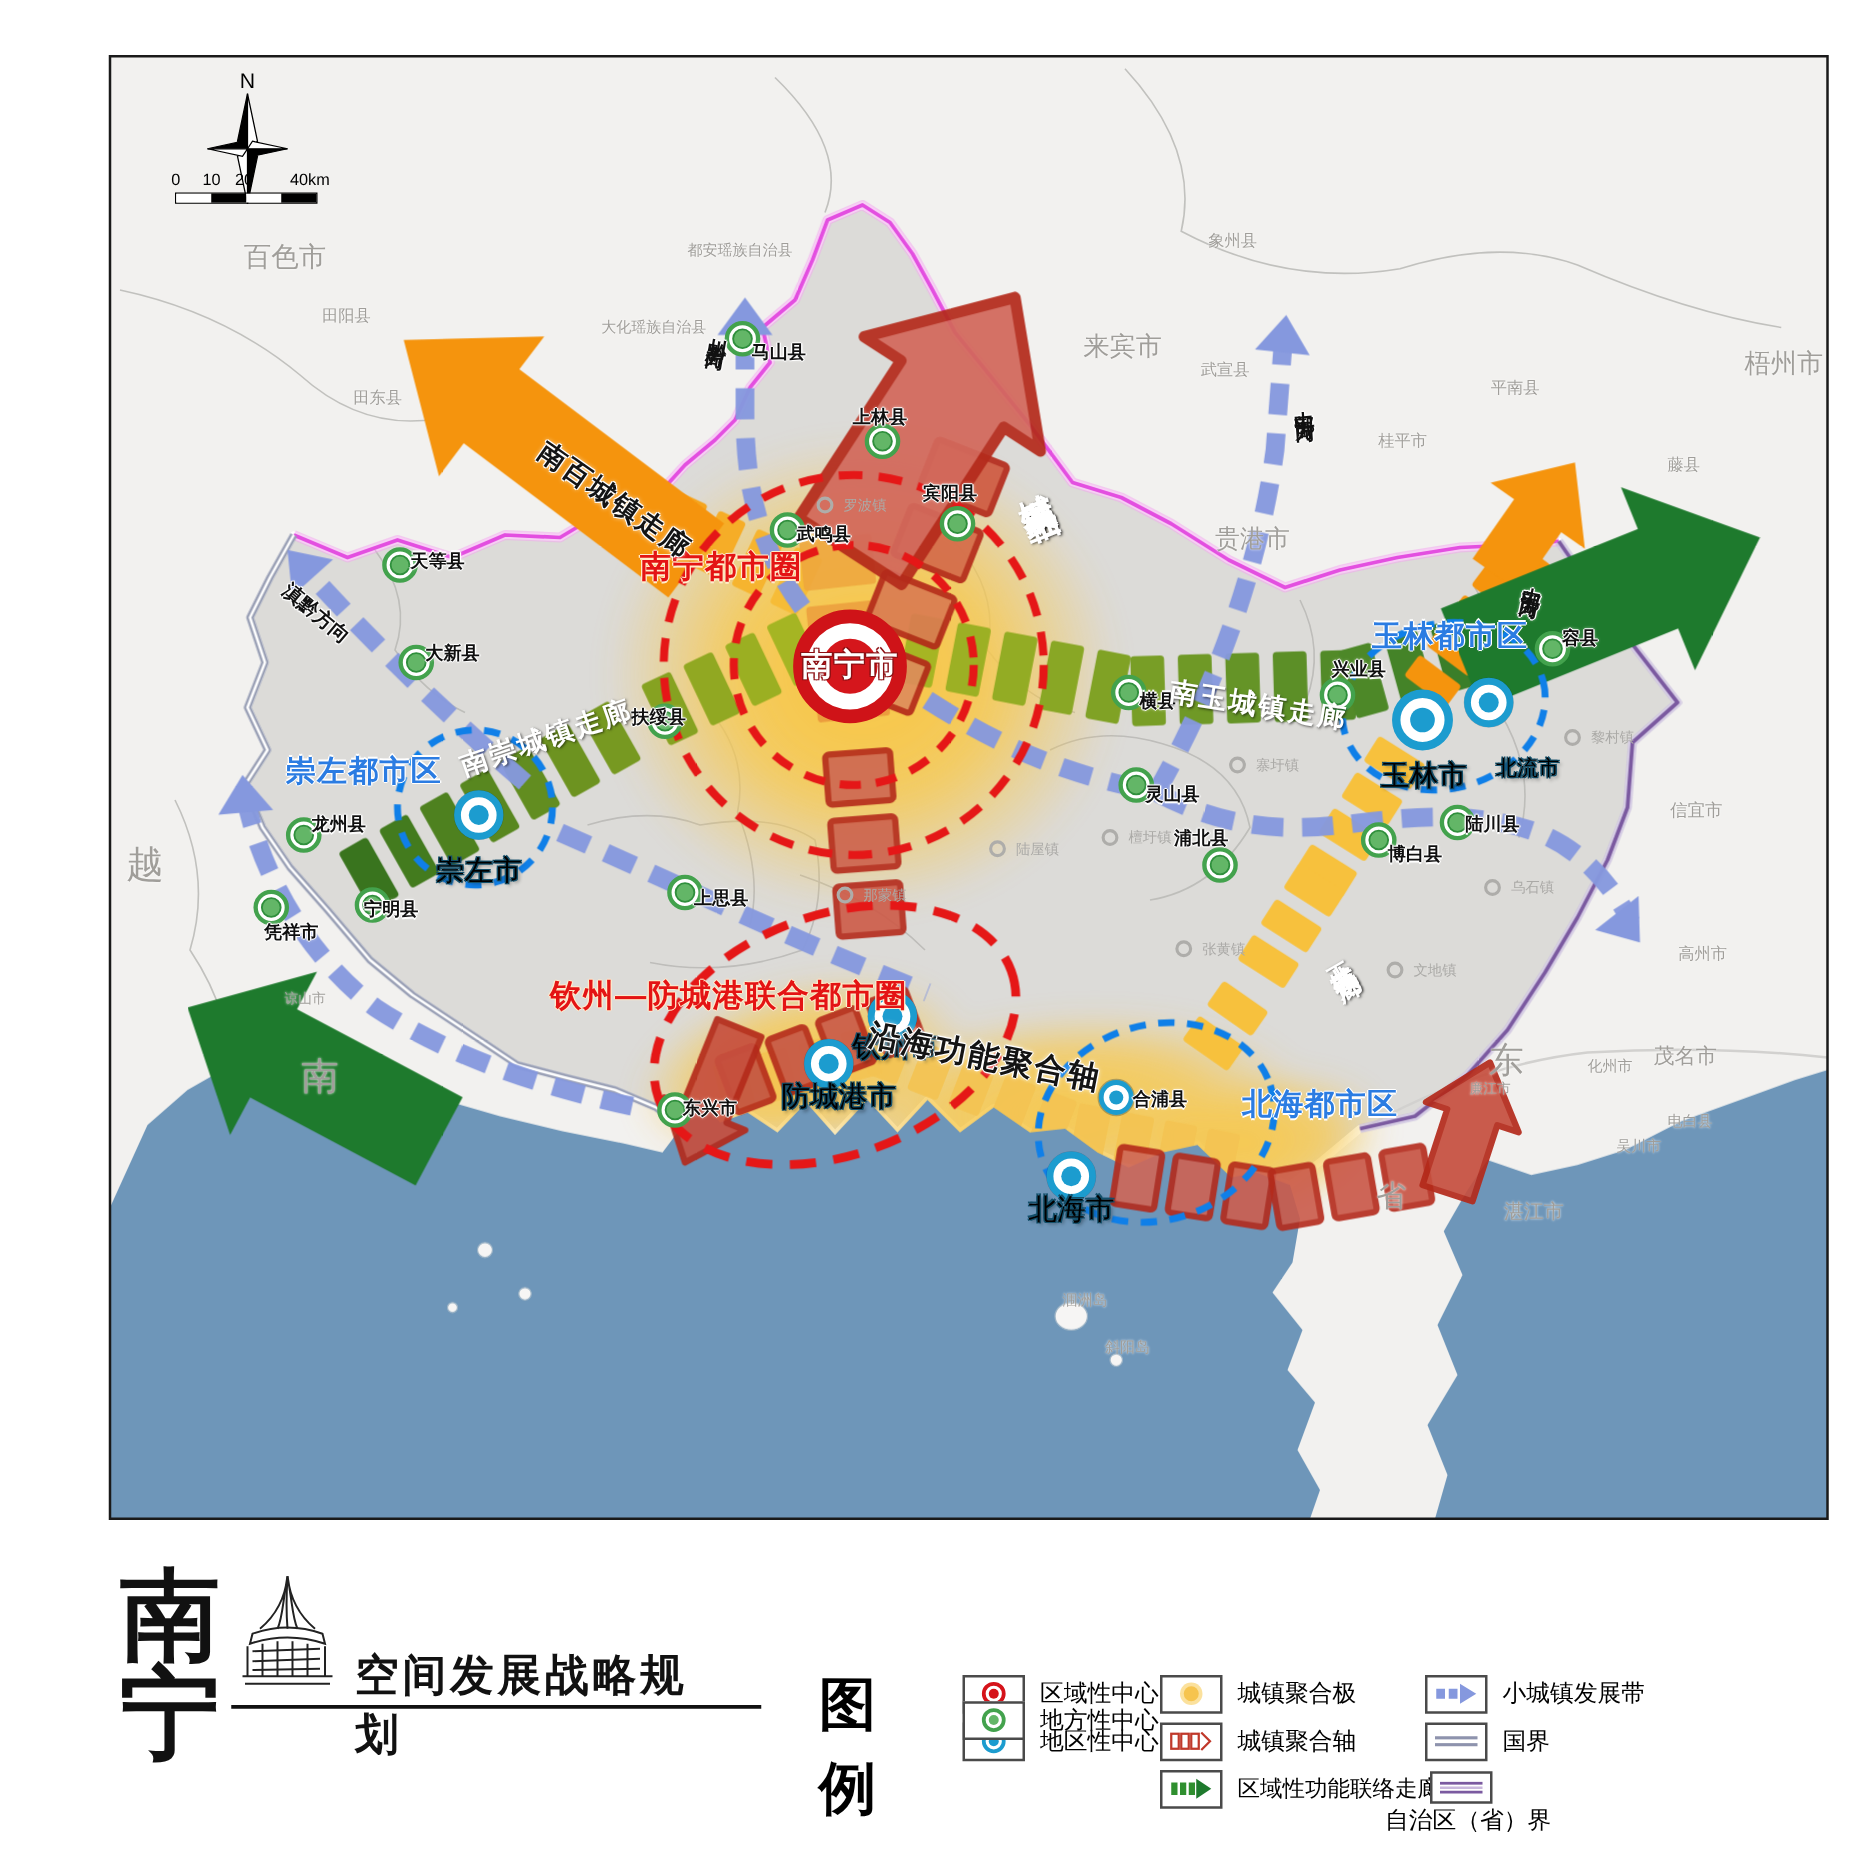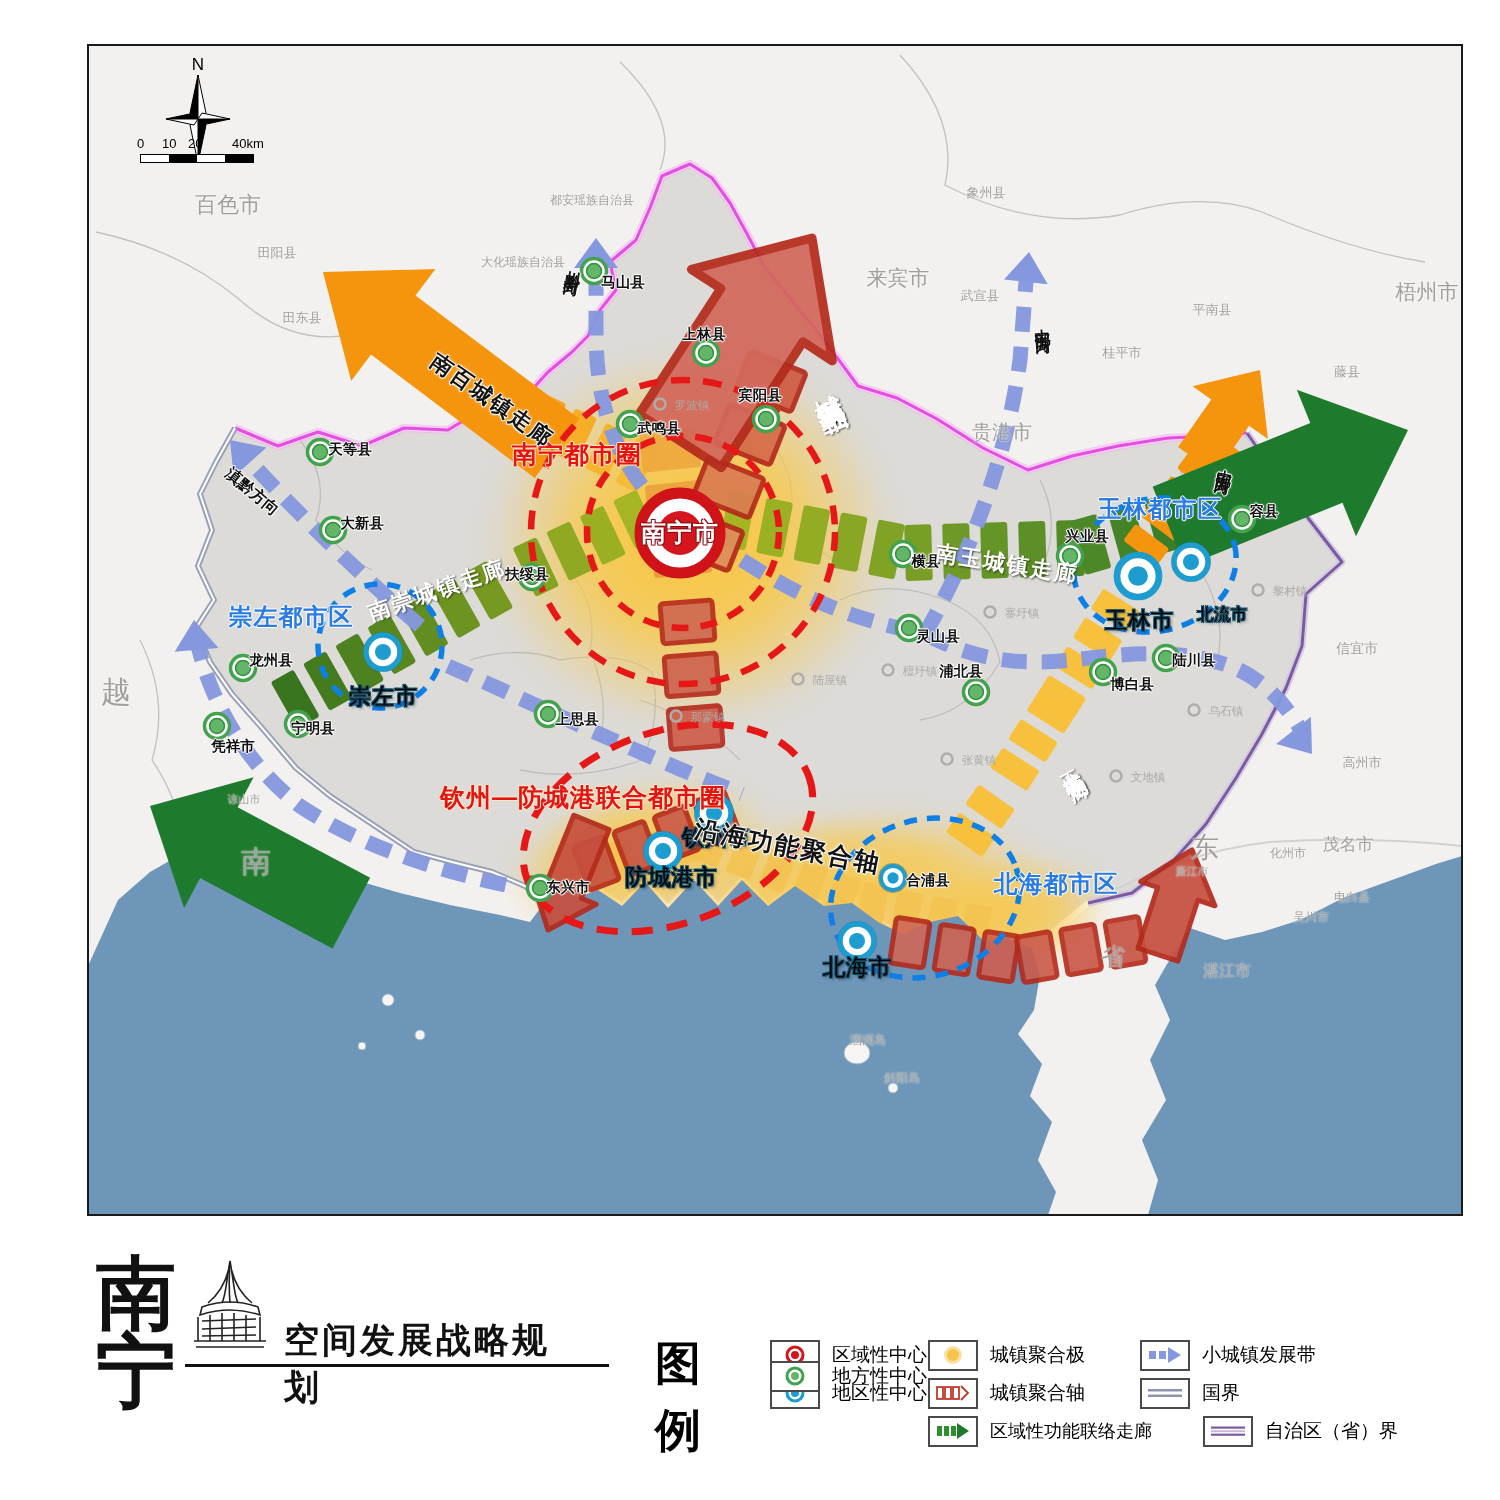--- a/index.html
+++ b/index.html
@@ -555,21 +555,21 @@
         </div>
         <div class="lg-item" style="left: 1140px; top: 1379px;">
           <span class="lg-box">
             <svg width="36" height="22">
               <rect x="1" y="7" width="34" height="2.5" fill="#8e93ad"></rect>
               <rect x="1" y="12.5" width="34" height="2.5" fill="#8e93ad"></rect>
             </svg>
           </span>
           <span class="lg-label">国界</span>
         </div>
-        <div class="lg-item" style="left: 1203px; top: 1417px;">
+        <div class="lg-item" style="left: 1096px; top: 1417px; flex-direction: column;">
           <span class="lg-box">
             <svg width="36" height="22">
               <rect x="1" y="6.5" width="34" height="2.2" fill="#7b5aa0"></rect>
               <rect x="1" y="10.2" width="34" height="2" fill="#c9b8dc"></rect>
               <rect x="1" y="13.6" width="34" height="2.2" fill="#7b5aa0"></rect>
             </svg>
           </span>
           <span class="lg-label">自治区（省）界</span>
         </div>
       </div>

